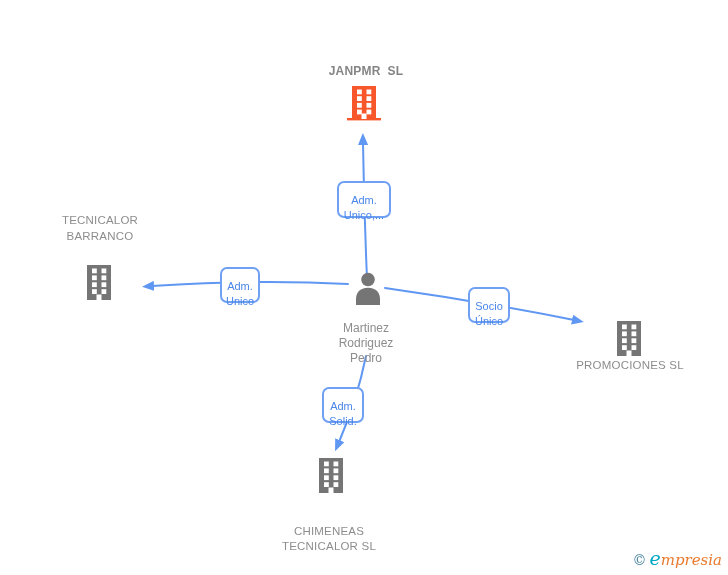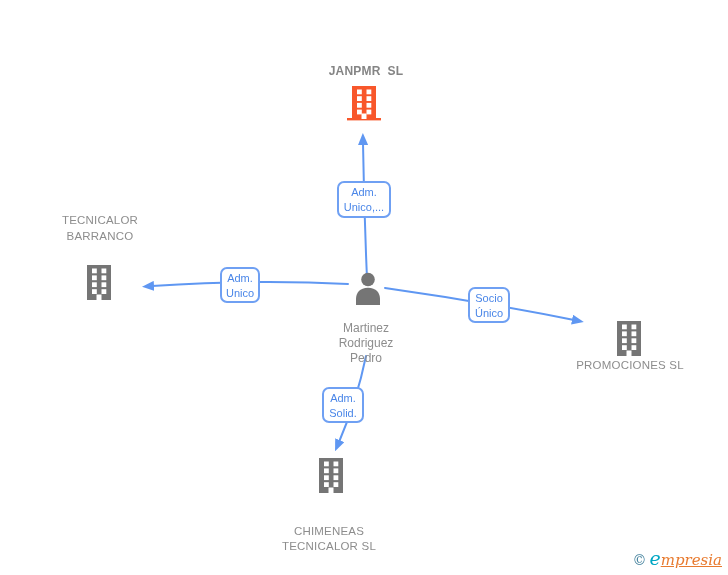--- a/index.html
+++ b/index.html
@@ -29,30 +29,30 @@
     text-align:center;white-space:pre;letter-spacing:0.2px;
   }
   .co-label.bold{font-weight:bold;font-size:12px;color:#858585;}
   .person-label{
     position:absolute;color:var(--text-gray);font-size:12px;line-height:15px;
     text-align:center;white-space:pre;
   }
   .edge-label{
     position:absolute;box-sizing:border-box;background:#ffffff;
     border:2px solid #6fa0f3;border-radius:7px;color:var(--accent-blue);
-    font-size:11px;line-height:15px;text-align:center;padding-top:2px;
+    font-size:11px;line-height:15px;text-align:center;padding-top:10px;
     white-space:pre;z-index:3;
   }
   .watermark{
     position:absolute;right:6px;top:547px;font-style:italic;
     font-family:"DejaVu Serif",serif;white-space:nowrap;
   }
   .watermark .c{color:var(--brand-copyright);font-size:14px;margin-right:3px;font-style:normal;}
   .watermark .e{color:var(--brand-teal);font-size:19px;}
-  .watermark .rest{color:var(--brand-orange);font-size:15px;text-decoration:underline;}
+  .watermark .rest{color:var(--brand-orange);font-size:15px;}
 </style>
 </head>
 <body>
 
 <div class="canvas">
 
   <svg class="edges" xmlns="http://www.w3.org/2000/svg">
     <defs>
       <marker id="arrow" viewBox="0 0 12 10" refX="2" refY="5" markerWidth="12" markerHeight="10" markerUnits="userSpaceOnUse" orient="auto">
         <path class="arrow-head" d="M0 0 L12 5 L0 10 Z"></path>

